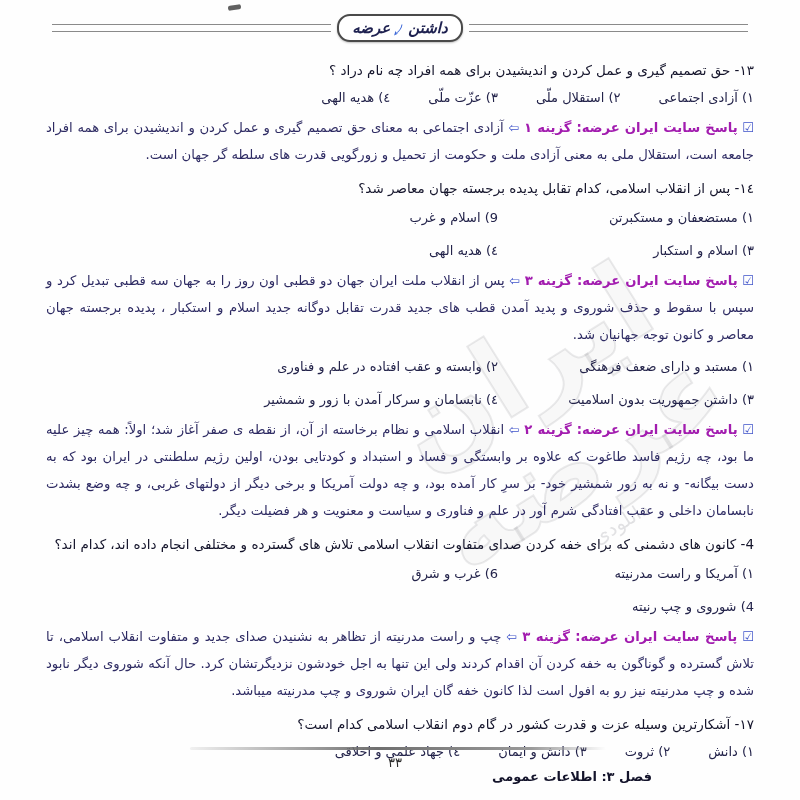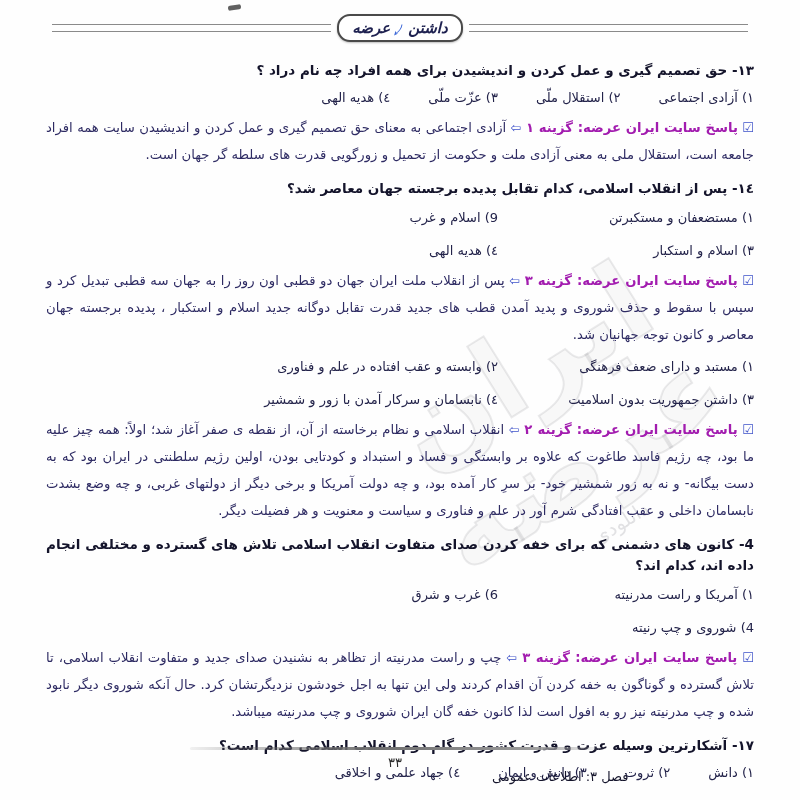--- a/index.html
+++ b/index.html
@@ -30,39 +30,39 @@
     transform:rotate(-32deg);pointer-events:none;text-align:center;
     color:rgba(60,60,70,0.07);
   }
   .watermark .wm-main{font-size:110px;font-weight:bold;line-height:1;
     -webkit-text-stroke:2px rgba(60,60,70,0.10);color:rgba(60,60,70,0.03);}
   .watermark .wm-sub{font-size:20px;letter-spacing:4px;color:rgba(60,60,70,0.14);margin-top:8px;}
 
   
   .content{position:absolute;top:50px;right:46px;left:46px;z-index:1;}
   .q-title{
-    font-size:13.5px;font-weight:bold;color:#14142b;
+    font-size:13.5px;font-weight:normal;color:#14142b;
     line-height:21px;margin:10px 0 3px;text-align:justify;
   }
   .options-row{display:flex;gap:38px;margin:7px 0 1px;font-size:13px;color:#23234a;line-height:20px;flex-wrap:wrap;}
   .options-grid{display:grid;grid-template-columns:256px auto;row-gap:13px;margin:9px 0 2px;font-size:13px;color:#23234a;line-height:20px;}
   .answer{font-size:13.2px;color:#2e2b63;line-height:27px;margin:6px 0 2px;text-align:justify;}
   .answer .chk{color:#3f53c9;font-size:13px;}
   .answer .ans-label{font-weight:bold;color:#a21caf;}
   .answer .arr{color:#3f53c9;font-size:13px;}
 
   
   .footer{position:absolute;top:747px;left:0;right:3px;height:50px;z-index:1;text-align:right;}
   .footer-divider{
     width:416px;height:2.5px;margin:0 auto 0 193px;margin-right:191px;
     background:linear-gradient(to left, rgba(0,0,0,0), #9a9a9a 18%, #6f6f6f 55%, rgba(0,0,0,0.05));
     border-radius:2px;
   }
   .page-number{position:absolute;top:8px;left:388px;font-size:13px;color:#2b2b2b;}
-  .chapter-label{position:absolute;top:22px;left:492px;font-size:13px;font-weight:normal;color:#14142b;white-space:nowrap;}
+  .chapter-label{position:absolute;top:22px;left:492px;font-size:13px;font-weight:bold;color:#14142b;white-space:nowrap;}
 </style>
 </head>
 <body>
 
 <div class="page">
 
   <div class="scan-artifact"></div>
 
   <div class="header">
     <div class="header-rule"></div>
@@ -83,21 +83,21 @@
 
   <div class="content" id="questions">
       <section class="question-block">
         <h3 class="q-title">۱۳- حق تصمیم گیری و عمل کردن و اندیشیدن برای همه افراد چه نام دراد ؟</h3>
         <div class="options-row">
           <div class="option">۱) آزادی اجتماعی</div>
           <div class="option">۲) استقلال ملّی</div>
           <div class="option">۳) عزّت ملّی</div>
           <div class="option">٤) هدیه الهی</div>
         </div>
-        <p class="answer"><span class="chk">☑</span> <b class="ans-label">پاسخ سایت ایران عرضه: گزینه ۱</b> <span class="arr">⇦</span> <span class="ans-text">آزادی اجتماعی به معنای حق تصمیم گیری و عمل کردن و اندیشیدن سایت همه افراد جامعه است، استقلال ملی به معنی آزادی ملت و حکومت از تحمیل و زورگویی قدرت های سلطه گر جهان است.</span></p>
+        <p class="answer"><span class="chk">☑</span> <b class="ans-label">پاسخ سایت ایران عرضه: گزینه ۱</b> <span class="arr">⇦</span> <span class="ans-text">آزادی اجتماعی به معنای حق تصمیم گیری و عمل کردن و اندیشیدن برای همه افراد جامعه است، استقلال ملی به معنی آزادی ملت و حکومت از تحمیل و زورگویی قدرت های سلطه گر جهان است.</span></p>
       </section>
       <section class="question-block">
         <h3 class="q-title">۱٤- پس از انقلاب اسلامی، کدام تقابل پدیده برجسته جهان معاصر شد؟</h3>
         <div class="options-grid">
           <div class="option">۱) مستضعفان و مستکبرتن</div>
           <div class="option">9) اسلام و غرب</div>
           <div class="option">۳) اسلام و استکبار</div>
           <div class="option">٤) هدیه الهی</div>
         </div>
         <p class="answer"><span class="chk">☑</span> <b class="ans-label">پاسخ سایت ایران عرضه: گزینه ۳</b> <span class="arr">⇦</span> <span class="ans-text">پس از انقلاب ملت ایران جهان دو قطبی اون روز را به جهان سه قطبی تبدیل کرد و سپس با سقوط و حذف شوروی و پدید آمدن قطب های جدید قدرت تقابل دوگانه جدید اسلام و استکبار ، پدیده برجسته جهان معاصر و کانون توجه جهانیان شد.</span></p>

